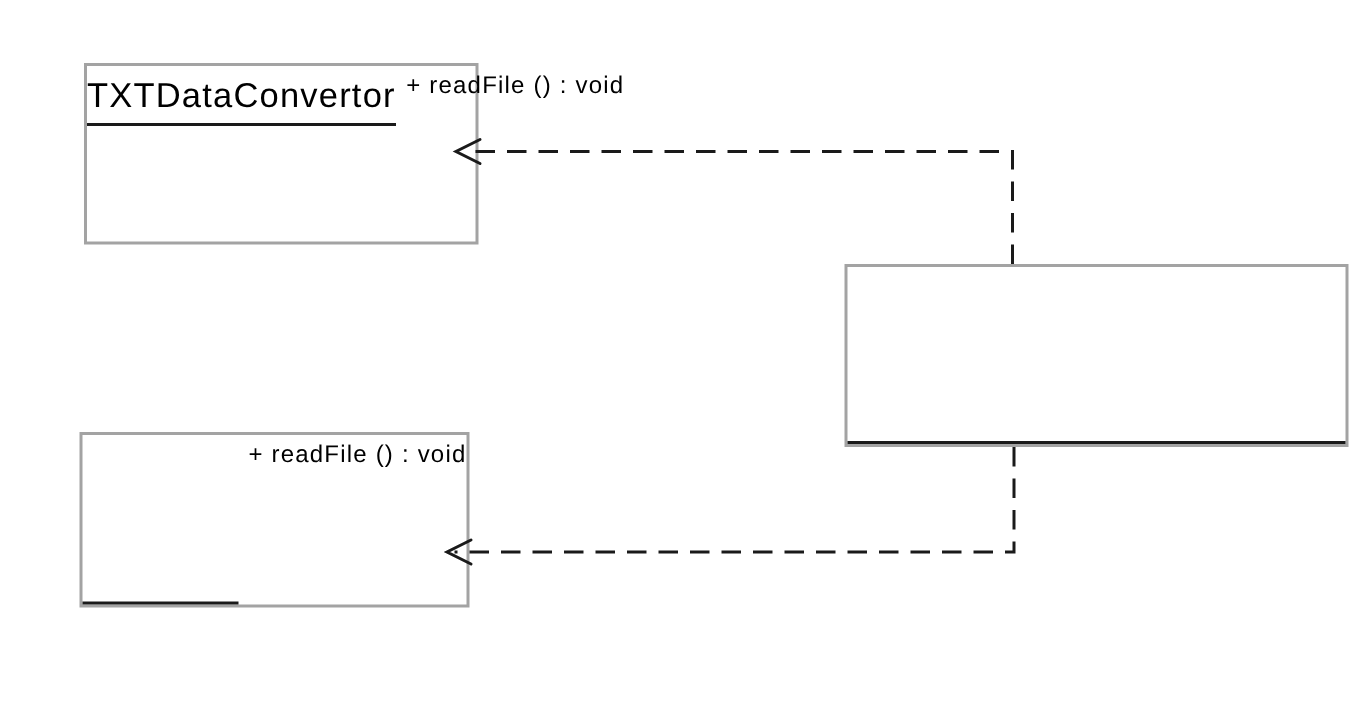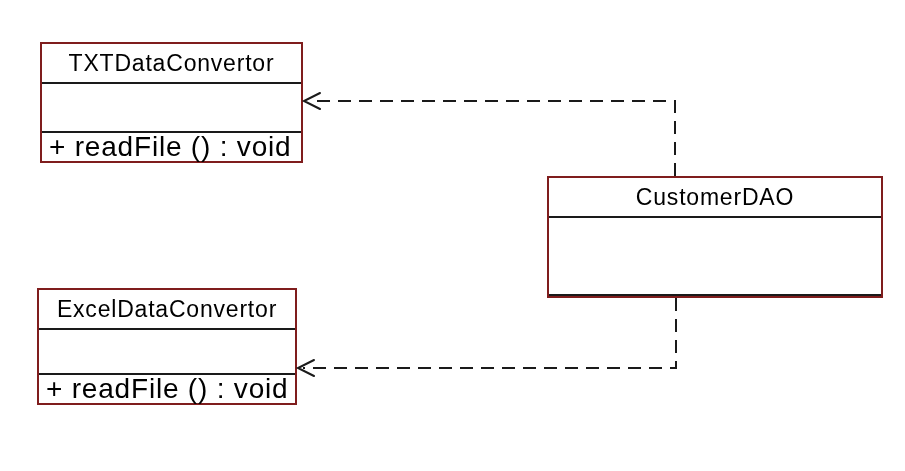--- a/index.html
+++ b/index.html
@@ -12,24 +12,25 @@
     width: 905px;
     height: 471px;
     background: #ffffff;
     font-family: "Liberation Sans", sans-serif;
     color: #000000;
     overflow: hidden;
   }
   .uml-class {
     position: absolute;
     display: flex;
-    flex-direction: column;
-    border: 2px solid #7f1d1d;
+    flex-direction: row;
+    border: 2px solid #a3a3a3;
     background: #ffffff;
     box-sizing: border-box;
+    margin-left: 16px;
   }
   .uml-title {
     height: 40px;
     border-bottom: 2px solid #1a1a1a;
     display: flex;
     align-items: center;
     justify-content: center;
     font-size: 23px;
     letter-spacing: 0.8px;
     white-space: nowrap;
@@ -38,21 +39,21 @@
   .uml-attrs {
     flex: 1;
     border-bottom: 2px solid #1a1a1a;
     box-sizing: border-box;
   }
   .uml-methods {
     height: 28px;
     display: flex;
     align-items: center;
     padding-left: 7px;
-    font-size: 28px;
+    font-size: 16px;
     letter-spacing: 0.8px;
     white-space: nowrap;
     box-sizing: border-box;
   }
   #box-txt   { left: 40px;  top: 42px;  width: 263px; height: 121px; }
   #box-dao   { left: 547px; top: 176px; width: 336px; height: 122px; }
   #box-excel { left: 37px;  top: 288px; width: 260px; height: 117px; }
   #arrow-layer {
     position: absolute;
     left: 0; top: 0;
@@ -78,26 +79,24 @@
 
 <div id="canvas">
 
   <div class="uml-class" id="box-txt">
     <div class="uml-title">TXTDataConvertor</div>
     <div class="uml-attrs"></div>
     <div class="uml-methods">+ readFile () : void</div>
   </div>
 
   <div class="uml-class" id="box-dao">
-    <div class="uml-title">CustomerDAO</div>
     <div class="uml-attrs"></div>
   </div>
 
   <div class="uml-class" id="box-excel">
-    <div class="uml-title">ExcelDataConvertor</div>
     <div class="uml-attrs"></div>
     <div class="uml-methods">+ readFile () : void</div>
   </div>
 
   <svg id="arrow-layer" viewBox="0 0 905 471" xmlns="http://www.w3.org/2000/svg">
 
     <path class="dep-line" d="M675,176 L675,101 L309,101"></path>
     <polyline class="dep-head" points="320,93 304,101 320,109"></polyline>
 
     <path class="dep-line" d="M676,298 L676,368 L303,368"></path>

